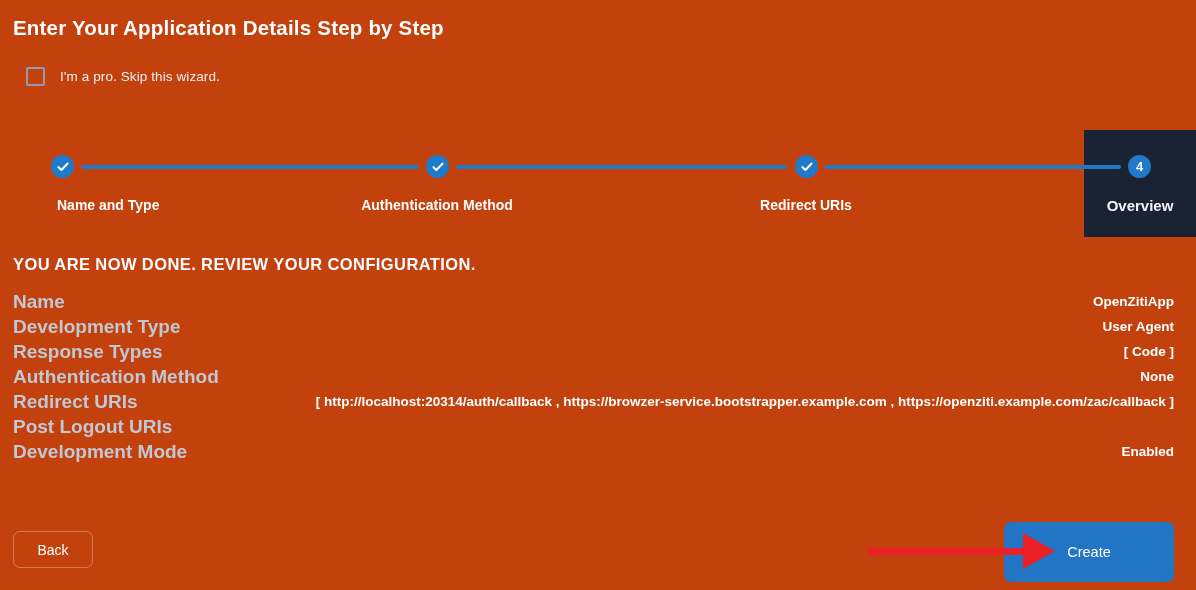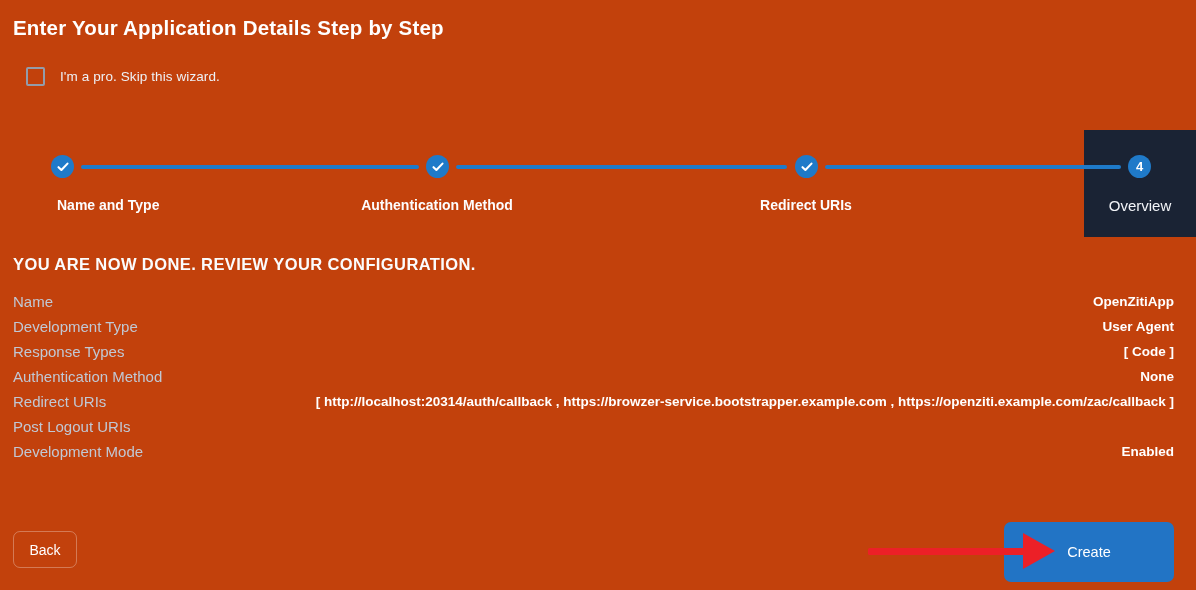--- a/index.html
+++ b/index.html
@@ -99,38 +99,38 @@
     left: 13px; top: 289px;
     width: 1161px;
   }
   .kv-row {
     height: 25px;
     display: flex;
     justify-content: space-between;
     align-items: center;
   }
   .kv-label {
-    font-size: 15px;
-    font-weight: 400;
+    font-size: 19px;
+    font-weight: 700;
     color: #c1c8d4;
     white-space: nowrap;
   }
   .kv-value {
     font-size: 13.5px;
     font-weight: 600;
     color: #ffffff;
     white-space: nowrap;
     text-align: center;
   }
 
   
   .back-button {
     position: absolute;
     left: 13px; top: 531px;
-    width: 64px; height: 37px;
+    width: 80px; height: 37px;
     background: transparent;
     border: 1px solid rgba(255,255,255,0.30);
     border-radius: 7px;
     color: #ffffff;
     font-family: "Liberation Sans", sans-serif;
     font-size: 14px;
     cursor: pointer;
   }
   .create-button {
     position: absolute;
@@ -186,21 +186,21 @@
         <path d="M1.5 5.2 L4.4 8 L10.5 1.6" stroke="#ffffff" stroke-width="2.1" fill="none" stroke-linecap="round" stroke-linejoin="round"></path>
       </svg>
   </div>
   <div class="step-circle" style="left:1128px;">
     <span class="step-number">4</span>
   </div>
 
   <div class="step-label" style="left:13px;padding-left:44px;">Name and Type</div>
   <div class="step-label centered" style="left:437px;">Authentication Method</div>
   <div class="step-label centered" style="left:806px;">Redirect URIs</div>
-  <div class="step-label centered current" style="left:1140px;">Overview</div>
+  <div class="step-label centered current" style="left:1140px;font-weight:bold;">Overview</div>
 
   <div class="section-heading">YOU ARE NOW DONE. REVIEW YOUR CONFIGURATION.</div>
 
   <div class="kv-list">
     <div class="kv-row">
       <span class="kv-label">Name</span>
       <span class="kv-value">OpenZitiApp</span>
     </div>
     <div class="kv-row">
       <span class="kv-label">Development Type</span>

